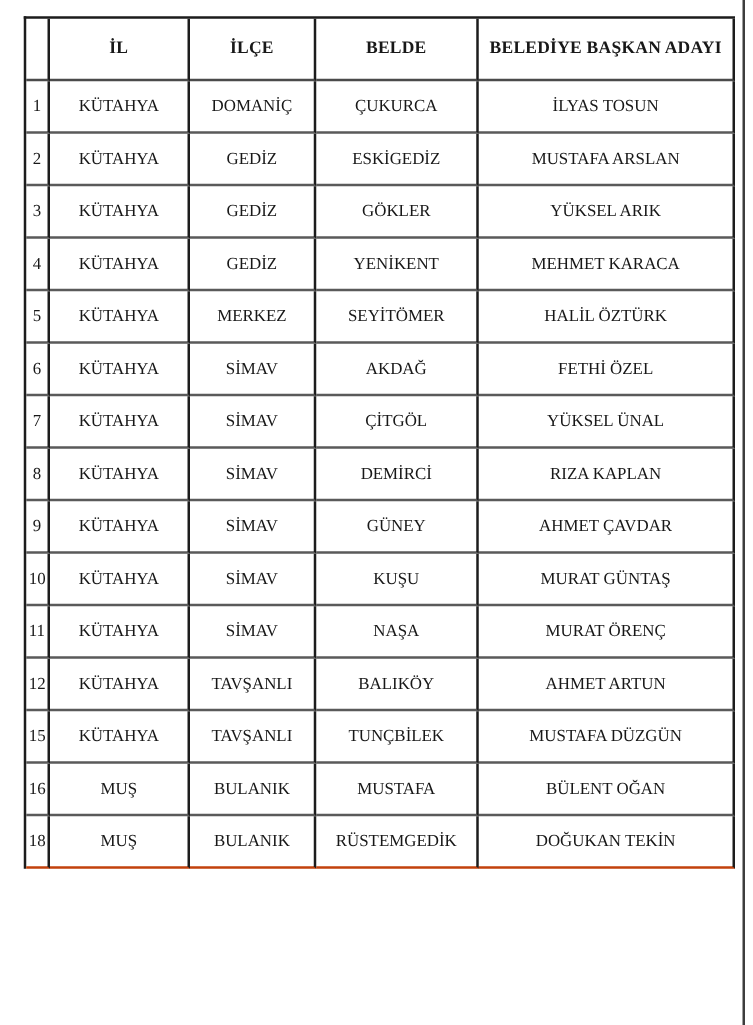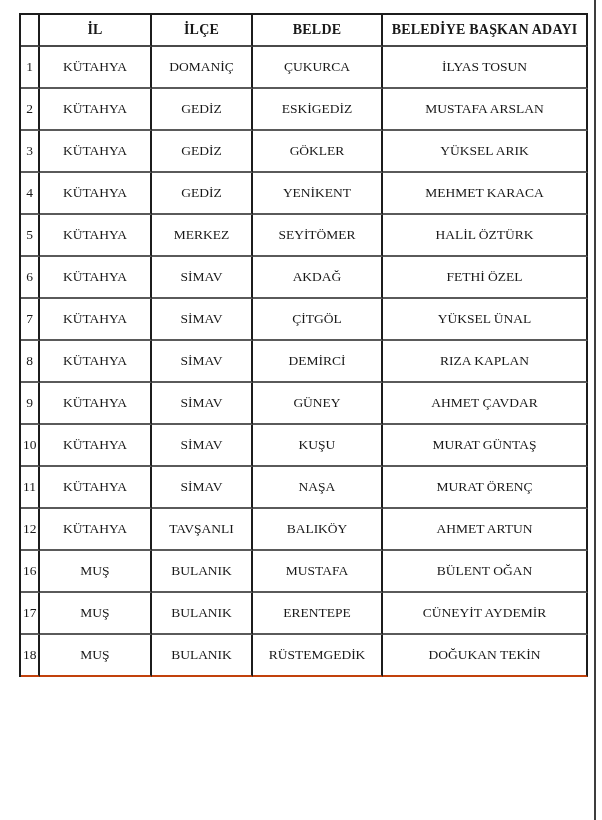--- a/index.html
+++ b/index.html
@@ -36,21 +36,21 @@
     box-sizing: border-box;
     border-right: 2px solid #1c1c1c;
     border-bottom: 2px solid #5a5a5a;
     text-align: center;
     vertical-align: middle;
     padding: 0 2px;
     overflow: hidden;
     white-space: nowrap;
   }
   table.candidates thead th {
-    height: 32px;
+    height: 50px;
     font-weight: bold;
     font-size: 14px;
     letter-spacing: 0.2px;
     border-bottom: 2px solid #4a4a4a;
   }
   table.candidates tbody td {
     height: 42px;
     font-size: 13.5px;
     font-weight: normal;
   }
@@ -171,34 +171,34 @@
           <td>MURAT ÖRENÇ</td>
         </tr>
         <tr>
           <td>12</td>
           <td>KÜTAHYA</td>
           <td>TAVŞANLI</td>
           <td>BALIKÖY</td>
           <td>AHMET ARTUN</td>
         </tr>
         <tr>
+          <td>15</td>
+          <td>KÜTAHYA</td>
+          <td>TAVŞANLI</td>
+          <td>TUNÇBİLEK</td>
+          <td>MUSTAFA DÜZGÜN</td>
+        </tr>
+        <tr>
           <td>16</td>
           <td>MUŞ</td>
           <td>BULANIK</td>
           <td>MUSTAFA</td>
           <td>BÜLENT OĞAN</td>
         </tr>
         <tr>
-          <td>17</td>
-          <td>MUŞ</td>
-          <td>BULANIK</td>
-          <td>ERENTEPE</td>
-          <td>CÜNEYİT AYDEMİR</td>
-        </tr>
-        <tr>
           <td>18</td>
           <td>MUŞ</td>
           <td>BULANIK</td>
           <td>RÜSTEMGEDİK</td>
           <td>DOĞUKAN TEKİN</td>
         </tr>
       </tbody>
   </table>
 
   <div class="edge-line"></div>

